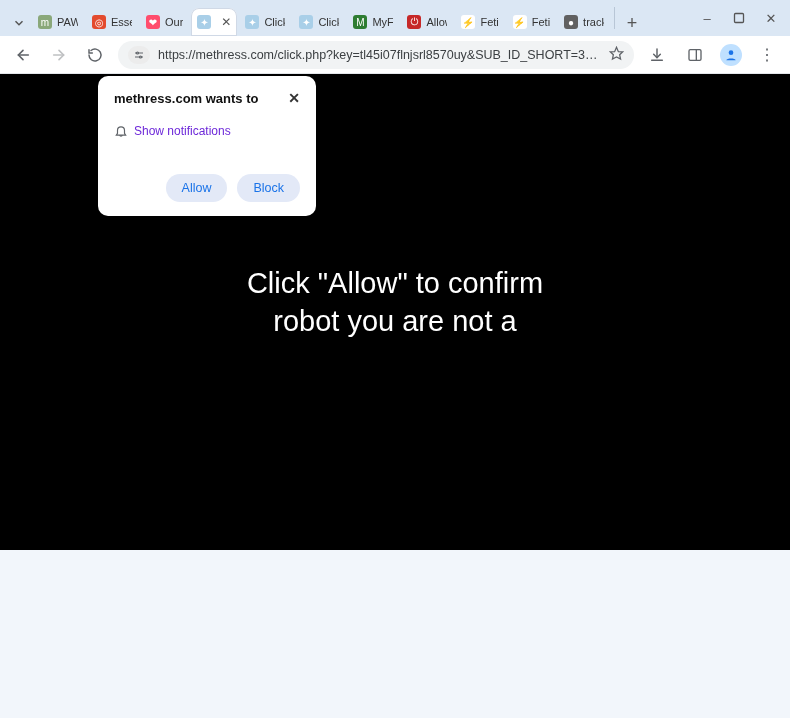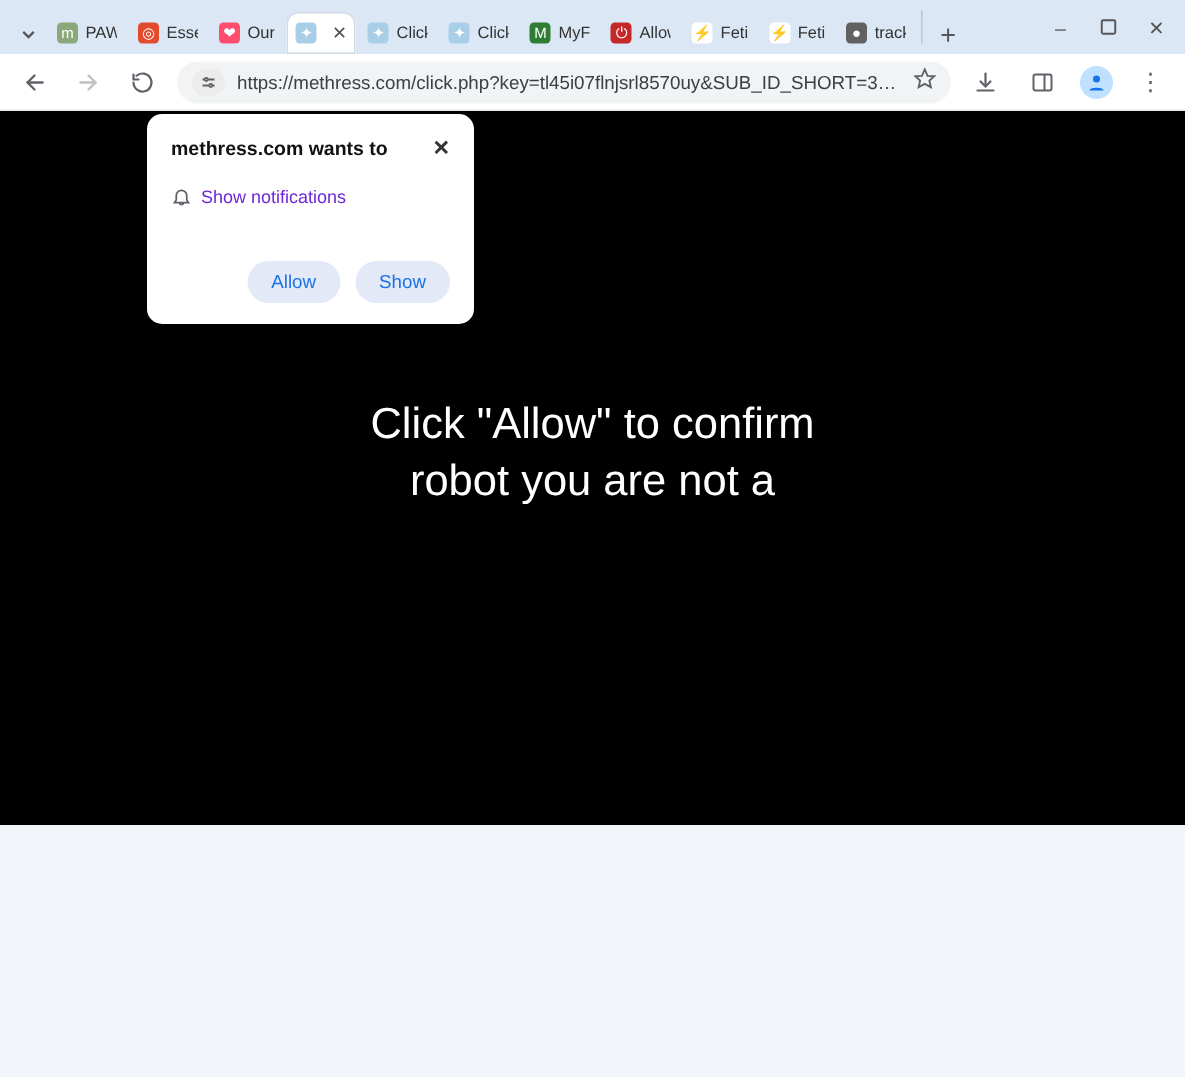--- a/index.html
+++ b/index.html
@@ -196,21 +196,21 @@
     </div>
     <div class="prompt-row">
       <svg class="bell" viewBox="0 0 24 24" fill="none" stroke="#5f6368" stroke-width="2">
           <path d="M18 16v-5a6 6 0 10-12 0v5l-2 3h16z"></path>
           <path d="M10 19a2 2 0 004 0"></path>
         </svg>
       <span>Show notifications</span>
     </div>
     <div class="prompt-actions">
       <button class="btn">Allow</button>
-      <button class="btn">Show</button>
+      <button class="btn">Block</button>
     </div>
   </div>
 
   <div class="center-text">
     <div>Click "Allow" to confirm</div>
     <div>robot you are not a</div>
   </div>
 
 
 </div>

